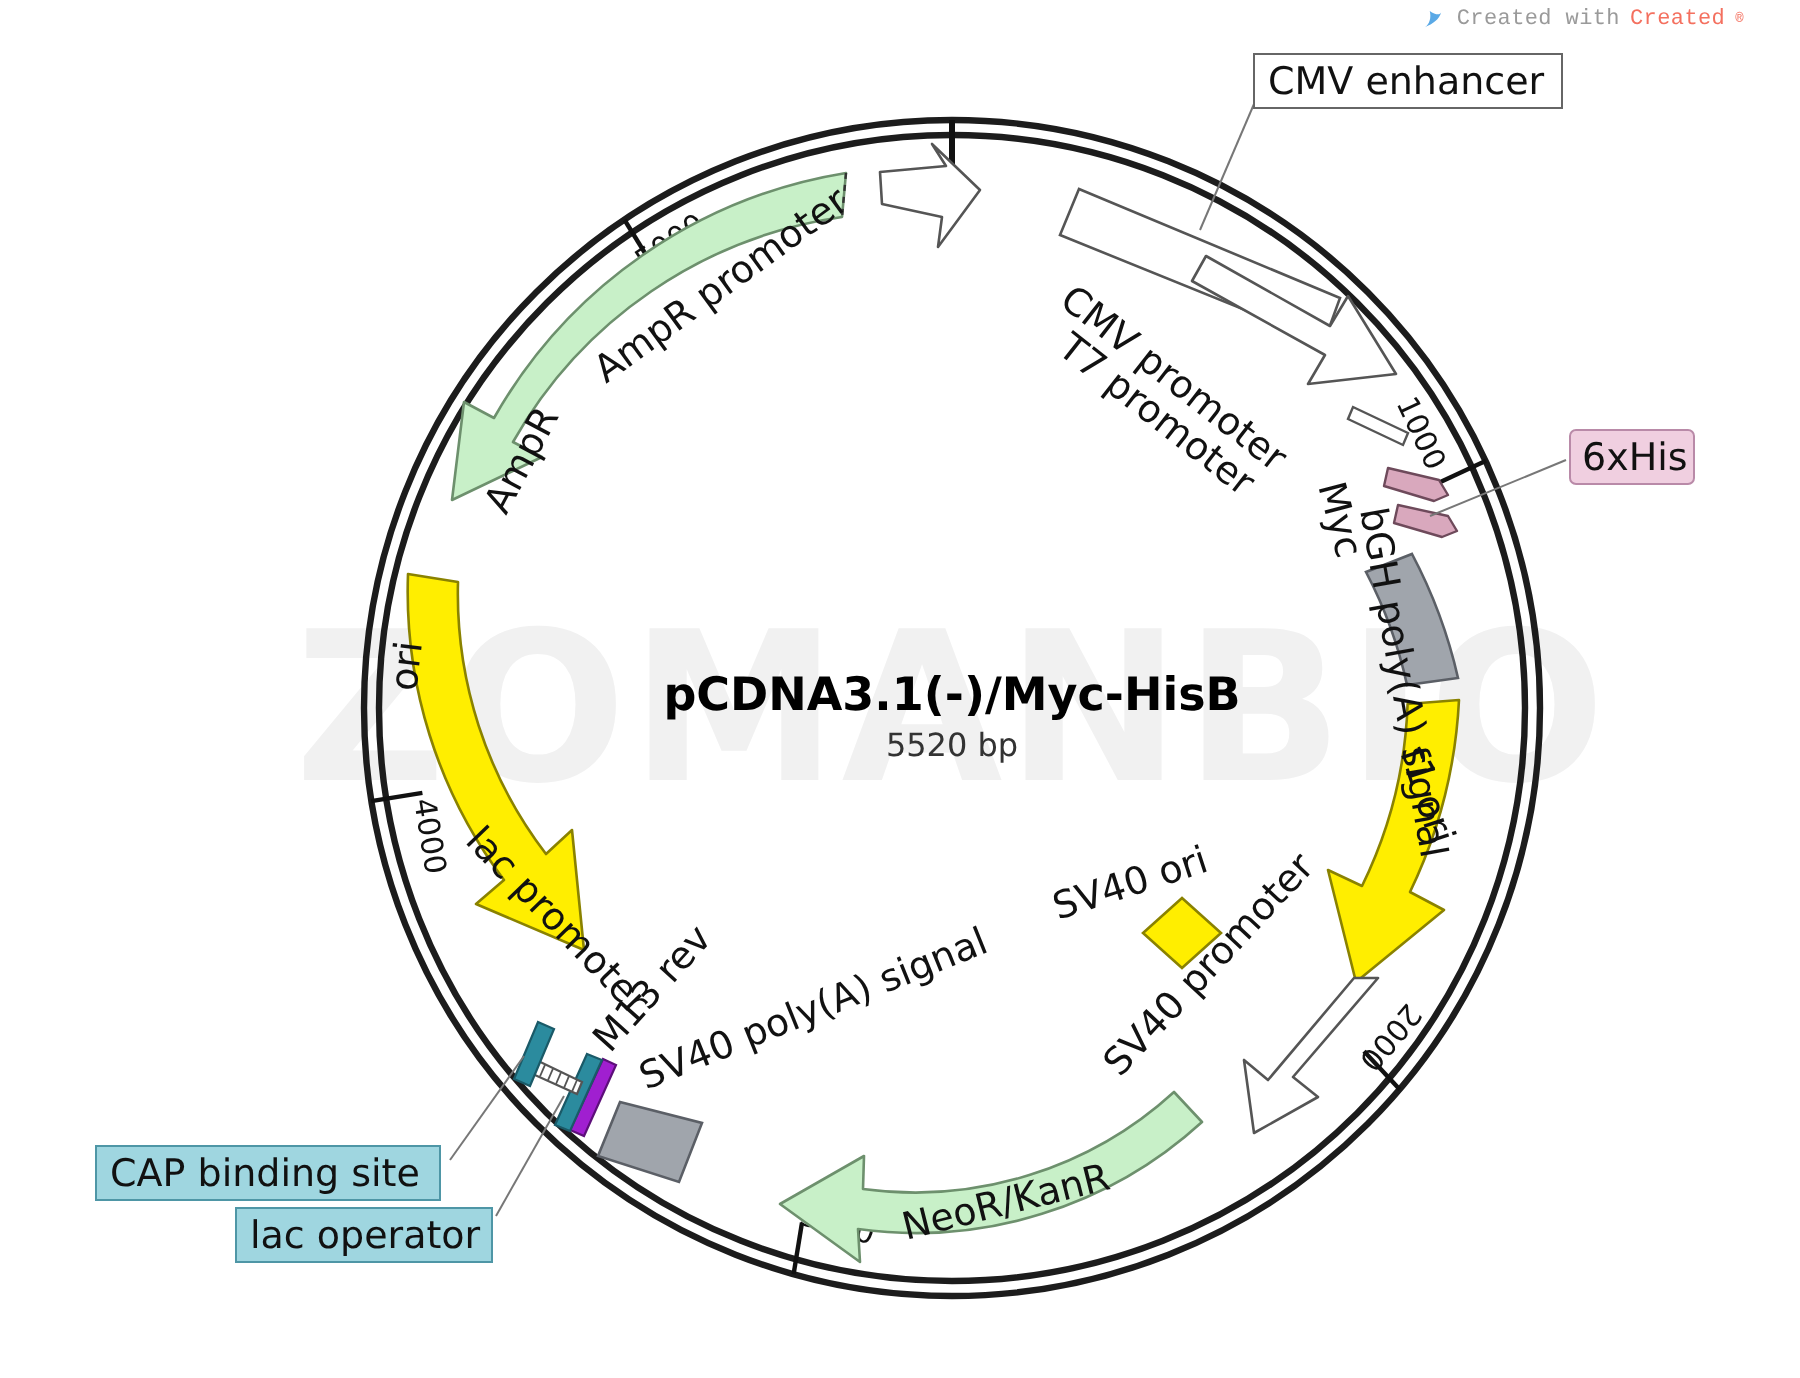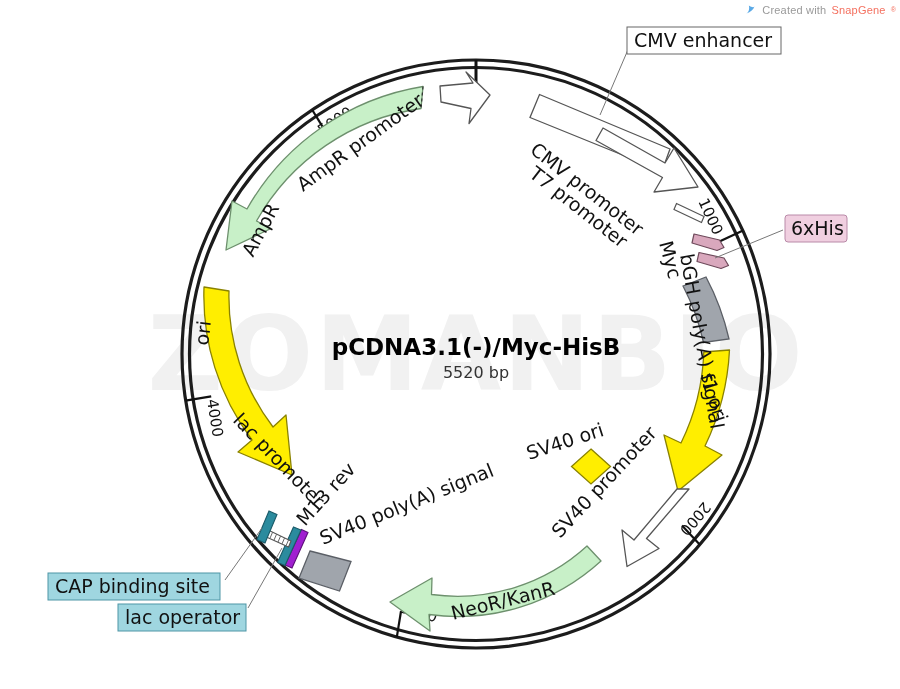--- a/index.html
+++ b/index.html
@@ -7,23 +7,23 @@
   body{
     width:900px;height:689px;
     background:#ffffff;
     font-family:"DejaVu Sans","Liberation Sans",sans-serif;
     position:relative;overflow:hidden;
   }
   #map-root{position:absolute;inset:0;}
   svg#plasmid-svg{position:absolute;left:0;top:0;width:900px;height:689px;}
 
   .snapgene-credit{
-    position:absolute;top:3px;right:4px;
+    position:absolute;top:3px;right:28px;
     display:flex;align-items:center;gap:5px;
-    font-family:Liberation Sans, sans-serif;
+    font-family:Liberation Mono, monospace;
     font-size:11px;color:#9a9a9a;letter-spacing:.2px;
   }
   .snapgene-credit .sg-brand{color:#f4705f;}
   .snapgene-credit .sg-sup{font-size:7px;vertical-align:super;color:#f4705f;}
   .sg-logo{width:13px;height:13px;display:block;}
 </style>
 </head>
 <body>
 
 <div id="map-root">
@@ -258,17 +258,17 @@
     <text x="476" y="355" text-anchor="middle" font-size="23" font-weight="bold" fill="#000" font-family="DejaVu Sans, Liberation Sans, sans-serif">pCDNA3.1(-)/Myc-HisB</text>
     <text x="476" y="378" text-anchor="middle" font-size="16" fill="#333" font-family="DejaVu Sans, Liberation Sans, sans-serif">5520 bp</text>
 
   </svg>
 
   <div class="snapgene-credit">
     <svg class="sg-logo" viewBox="0 0 16 16">
       <path d="M3 13 C6 11 7 7 6 3 C9 5 12 6 13 4 C12 8 8 11 3 13 Z" fill="#5aa9e6"></path>
     </svg>
     <span>Created with</span>
-    <span class="sg-brand">SnapGene</span>
+    <span class="sg-brand">Created</span>
       <span class="sg-sup">®</span>
   </div>
 
 </div>
 
 </body></html>

